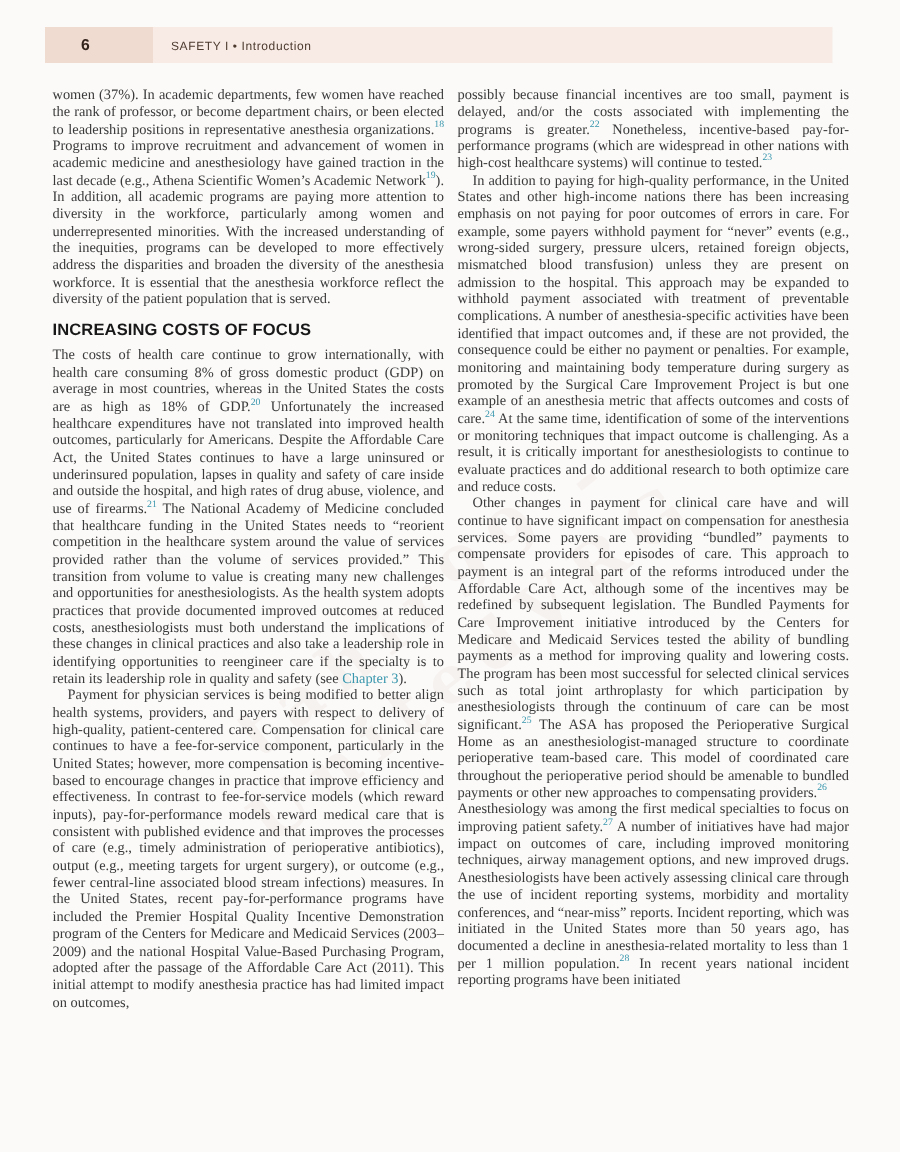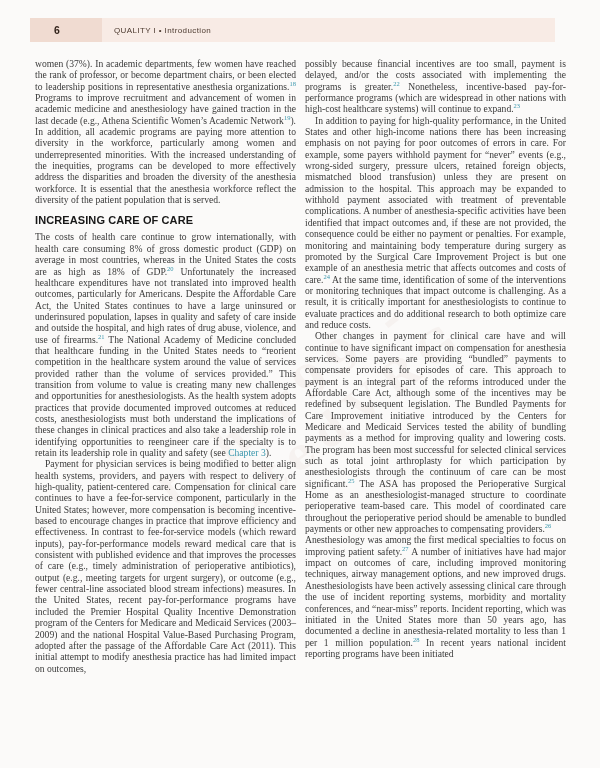--- a/index.html
+++ b/index.html
@@ -75,34 +75,34 @@
 </head>
 <body>
 
 <div class="page">
 
   <header class="page-header">
     <div class="page-num-block">
       <span class="page-num">6</span>
     </div>
     <div class="section-block">
-      <span class="section-label">QUALITY I • Introduction</span>
+      <span class="section-label">SAFETY I • Introduction</span>
     </div>
   </header>
 
   <div class="watermark">tahir99 - UnitedVRG</div>
 
   <main class="columns">
     <div class="col">
         <p><span>women (37%). In academic departments, few women have reached the rank of professor, or become department chairs, or been elected to leadership positions in representative anesthesia organizations.</span><sup>18</sup><span> Programs to improve recruitment and advancement of women in academic medicine and anesthesiology have gained traction in the last decade (e.g., Athena Scientific Women’s Academic Network</span><sup>19</sup><span>). In addition, all academic programs are paying more attention to diversity in the workforce, particularly among women and underrepresented minorities. With the increased understanding of the inequities, programs can be developed to more effectively address the disparities and broaden the diversity of the anesthesia workforce. It is essential that the anesthesia workforce reflect the diversity of the patient population that is served.</span></p>
-        <h2>INCREASING CARE OF CARE</h2>
+        <h2>INCREASING COSTS OF FOCUS</h2>
         <p><span>The costs of health care continue to grow internationally, with health care consuming 8% of gross domestic product (GDP) on average in most countries, whereas in the United States the costs are as high as 18% of GDP.</span><sup>20</sup><span> Unfortunately the increased healthcare expenditures have not translated into improved health outcomes, particularly for Americans. Despite the Affordable Care Act, the United States continues to have a large uninsured or underinsured population, lapses in quality and safety of care inside and outside the hospital, and high rates of drug abuse, violence, and use of firearms.</span><sup>21</sup><span> The National Academy of Medicine concluded that healthcare funding in the United States needs to “reorient competition in the healthcare system around the value of services provided rather than the volume of services provided.” This transition from volume to value is creating many new challenges and opportunities for anesthesiologists. As the health system adopts practices that provide documented improved outcomes at reduced costs, anesthesiologists must both understand the implications of these changes in clinical practices and also take a leadership role in identifying opportunities to reengineer care if the specialty is to retain its leadership role in quality and safety (see </span><a>Chapter 3</a><span>).</span></p>
         <p class="indent"><span>Payment for physician services is being modified to better align health systems, providers, and payers with respect to delivery of high-quality, patient-centered care. Compensation for clinical care continues to have a fee-for-service component, particularly in the United States; however, more compensation is becoming incentive-based to encourage changes in practice that improve efficiency and effectiveness. In contrast to fee-for-service models (which reward inputs), pay-for-performance models reward medical care that is consistent with published evidence and that improves the processes of care (e.g., timely administration of perioperative antibiotics), output (e.g., meeting targets for urgent surgery), or outcome (e.g., fewer central-line associated blood stream infections) measures. In the United States, recent pay-for-performance programs have included the Premier Hospital Quality Incentive Demonstration program of the Centers for Medicare and Medicaid Services (2003–2009) and the national Hospital Value-Based Purchasing Program, adopted after the passage of the Affordable Care Act (2011). This initial attempt to modify anesthesia practice has had limited impact on outcomes,</span></p>
       </div>
     <div class="col">
-        <p><span>possibly because financial incentives are too small, payment is delayed, and/or the costs associated with implementing the programs is greater.</span><sup>22</sup><span> Nonetheless, incentive-based pay-for-performance programs (which are widespread in other nations with high-cost healthcare systems) will continue to expand.</span><sup>23</sup></p>
+        <p><span>possibly because financial incentives are too small, payment is delayed, and/or the costs associated with implementing the programs is greater.</span><sup>22</sup><span> Nonetheless, incentive-based pay-for-performance programs (which are widespread in other nations with high-cost healthcare systems) will continue to tested.</span><sup>23</sup></p>
         <p class="indent"><span>In addition to paying for high-quality performance, in the United States and other high-income nations there has been increasing emphasis on not paying for poor outcomes of errors in care. For example, some payers withhold payment for “never” events (e.g., wrong-sided surgery, pressure ulcers, retained foreign objects, mismatched blood transfusion) unless they are present on admission to the hospital. This approach may be expanded to withhold payment associated with treatment of preventable complications. A number of anesthesia-specific activities have been identified that impact outcomes and, if these are not provided, the consequence could be either no payment or penalties. For example, monitoring and maintaining body temperature during surgery as promoted by the Surgical Care Improvement Project is but one example of an anesthesia metric that affects outcomes and costs of care.</span><sup>24</sup><span> At the same time, identification of some of the interventions or monitoring techniques that impact outcome is challenging. As a result, it is critically important for anesthesiologists to continue to evaluate practices and do additional research to both optimize care and reduce costs.</span></p>
         <p class="indent"><span>Other changes in payment for clinical care have and will continue to have significant impact on compensation for anesthesia services. Some payers are providing “bundled” payments to compensate providers for episodes of care. This approach to payment is an integral part of the reforms introduced under the Affordable Care Act, although some of the incentives may be redefined by subsequent legislation. The Bundled Payments for Care Improvement initiative introduced by the Centers for Medicare and Medicaid Services tested the ability of bundling payments as a method for improving quality and lowering costs. The program has been most successful for selected clinical services such as total joint arthroplasty for which participation by anesthesiologists through the continuum of care can be most significant.</span><sup>25</sup><span> The ASA has proposed the Perioperative Surgical Home as an anesthesiologist-managed structure to coordinate perioperative team-based care. This model of coordinated care throughout the perioperative period should be amenable to bundled payments or other new approaches to compensating providers.</span><sup>26</sup></p>
         <p><span>Anesthesiology was among the first medical specialties to focus on improving patient safety.</span><sup>27</sup><span> A number of initiatives have had major impact on outcomes of care, including improved monitoring techniques, airway management options, and new improved drugs. Anesthesiologists have been actively assessing clinical care through the use of incident reporting systems, morbidity and mortality conferences, and “near-miss” reports. Incident reporting, which was initiated in the United States more than 50 years ago, has documented a decline in anesthesia-related mortality to less than 1 per 1 million population.</span><sup>28</sup><span> In recent years national incident reporting programs have been initiated</span></p>
       </div>
   </main>
 
 </div>
 
 </body></html>

